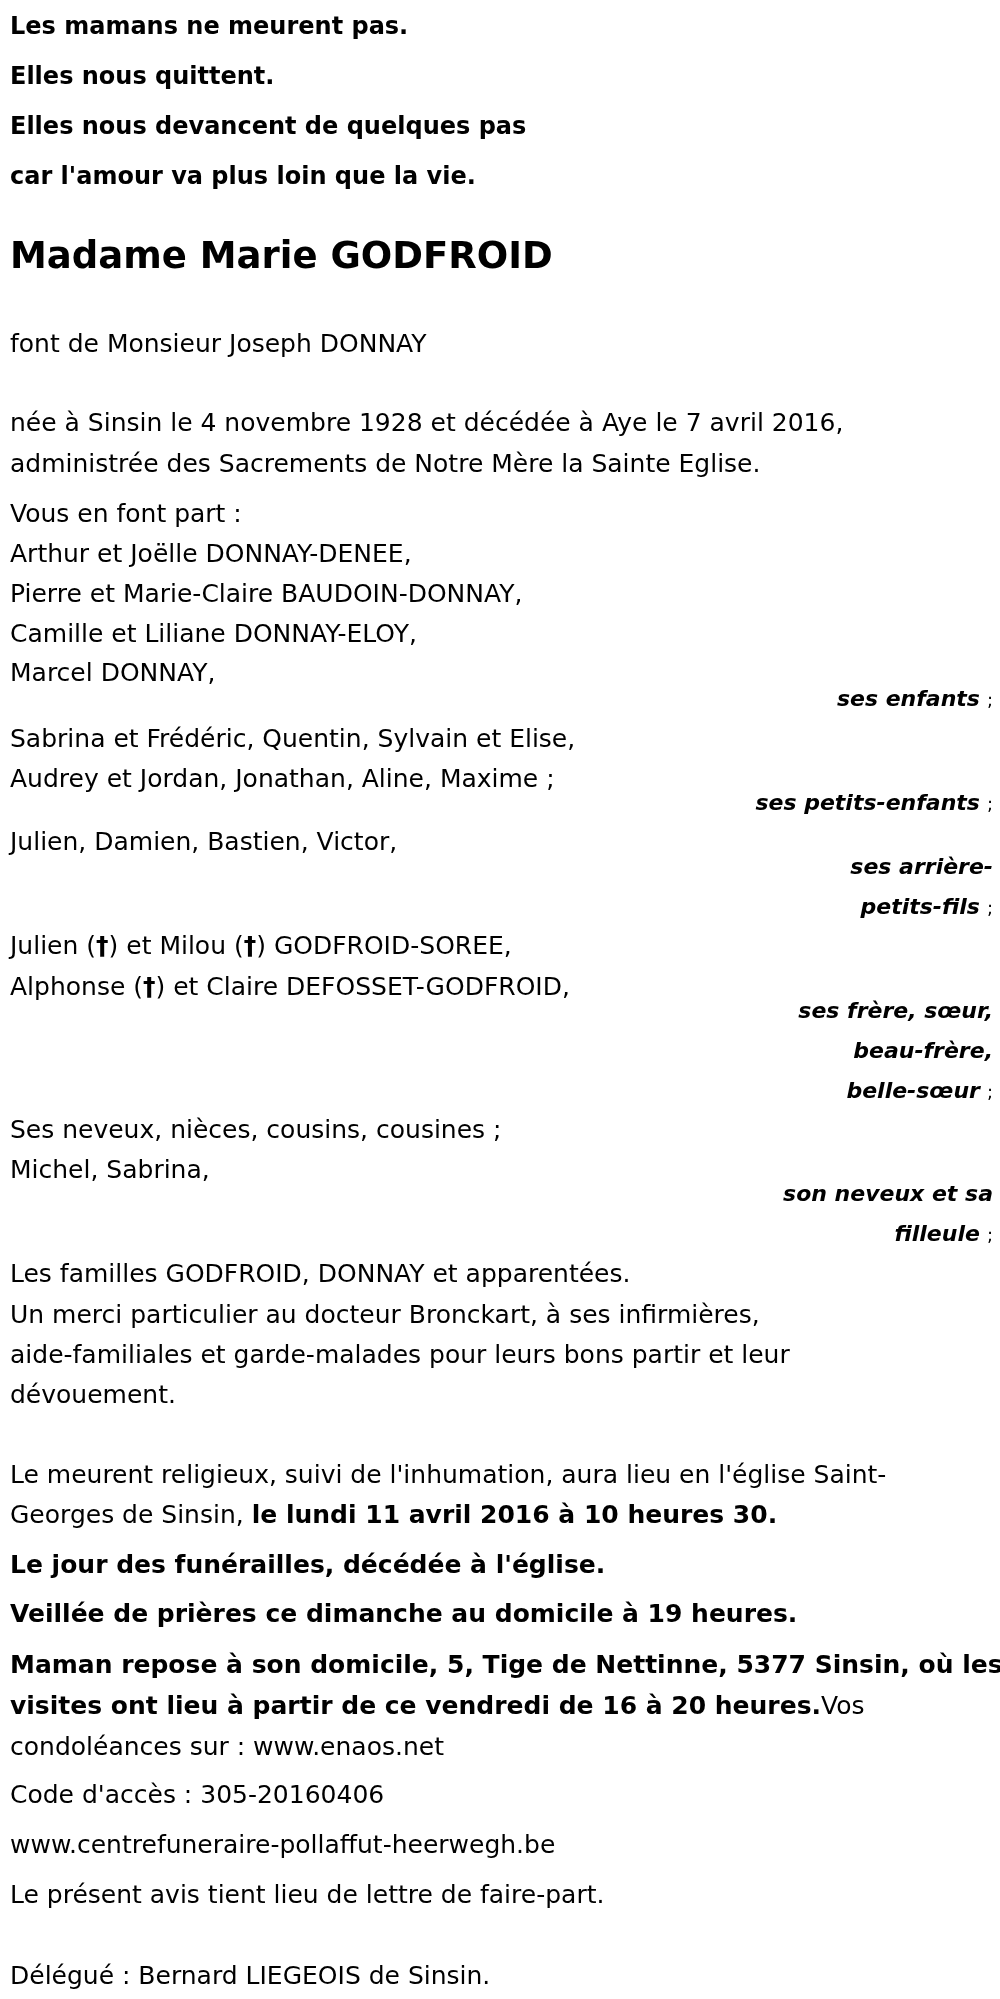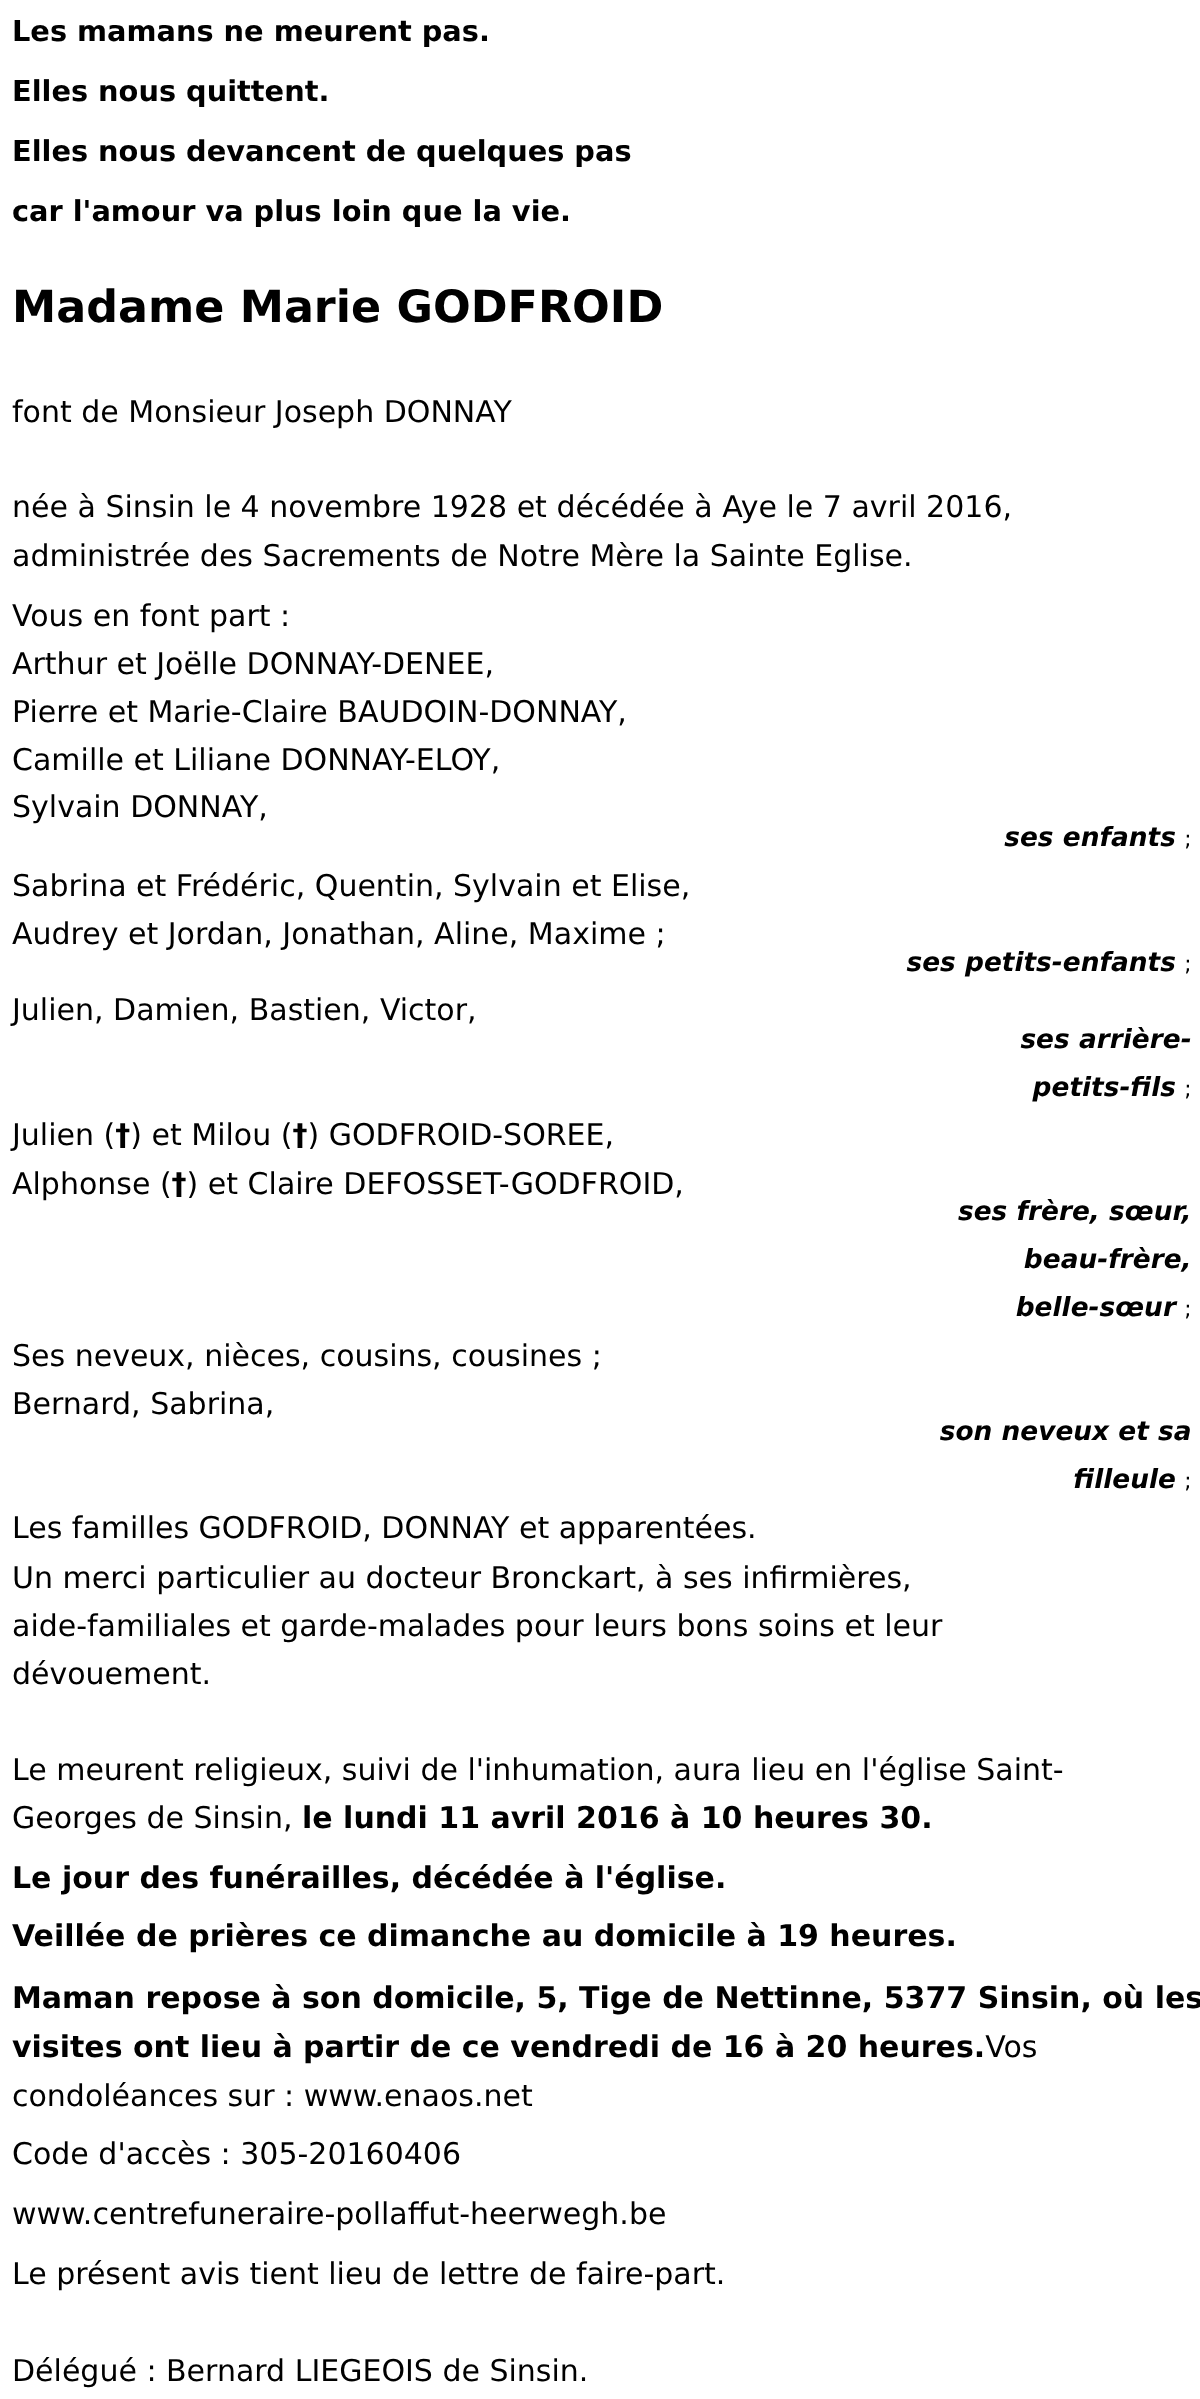--- a/index.html
+++ b/index.html
@@ -29,45 +29,45 @@
   <div class="ln" style="top:329px">font de Monsieur Joseph DONNAY</div>
 
   <div class="ln" style="top:408px">née à Sinsin le 4 novembre 1928 et décédée à Aye le 7 avril 2016,</div>
   <div class="ln" style="top:449px">administrée des Sacrements de Notre Mère la Sainte Eglise.</div>
 
   <div class="ln" style="top:499px">Vous en font part :</div>
 
   <div class="ln" style="top:539px">Arthur et Joëlle DONNAY-DENEE,</div>
   <div class="ln" style="top:579px">Pierre et Marie-Claire BAUDOIN-DONNAY,</div>
   <div class="ln" style="top:619px">Camille et Liliane DONNAY-ELOY,</div>
-  <div class="ln" style="top:658px">Sylvain DONNAY,</div>
+  <div class="ln" style="top:658px">Marcel DONNAY,</div>
   <div class="r" style="top:684px"><b>ses enfants</b> <span class="semi">;</span></div>
 
   <div class="ln" style="top:724px">Sabrina et Frédéric, Quentin, Sylvain et Elise,</div>
   <div class="ln" style="top:764px">Audrey et Jordan, Jonathan, Aline, Maxime ;</div>
   <div class="r" style="top:788px"><b>ses petits-enfants</b> <span class="semi">;</span></div>
 
   <div class="ln" style="top:827px">Julien, Damien, Bastien, Victor,</div>
   <div class="r" style="top:852px"><b>ses arrière-</b></div>
   <div class="r" style="top:892px"><b>petits-fils</b> <span class="semi">;</span></div>
 
   <div class="ln" style="top:931px"><span>Julien (</span><span class="cross">†</span><span>) et Milou (</span><span class="cross">†</span><span>) GODFROID-SOREE,</span></div>
   <div class="ln" style="top:972px"><span>Alphonse (</span><span class="cross">†</span><span>) et Claire DEFOSSET-GODFROID,</span></div>
   <div class="r" style="top:996px"><b>ses frère, sœur,</b></div>
   <div class="r" style="top:1036px"><b>beau-frère,</b></div>
   <div class="r" style="top:1076px"><b>belle-sœur</b> <span class="semi">;</span></div>
 
   <div class="ln" style="top:1115px">Ses neveux, nièces, cousins, cousines ;</div>
-  <div class="ln" style="top:1155px">Bernard, Sabrina,</div>
+  <div class="ln" style="top:1155px">Michel, Sabrina,</div>
   <div class="r" style="top:1179px"><b>son neveux et sa</b></div>
   <div class="r" style="top:1219px"><b>filleule</b> <span class="semi">;</span></div>
 
   <div class="ln" style="top:1259px">Les familles GODFROID, DONNAY et apparentées.</div>
   <div class="ln" style="top:1300px">Un merci particulier au docteur Bronckart, à ses infirmières,</div>
-  <div class="ln" style="top:1340px">aide-familiales et garde-malades pour leurs bons soins et leur</div>
+  <div class="ln" style="top:1340px">aide-familiales et garde-malades pour leurs bons partir et leur</div>
   <div class="ln" style="top:1380px">dévouement.</div>
 
   <div class="ln" style="top:1460px">Le meurent religieux, suivi de l'inhumation, aura lieu en l'église Saint-</div>
   <div class="ln" style="top:1500px"><span>Georges de Sinsin, </span><span class="bold">le lundi 11 avril 2016 à 10 heures 30.</span></div>
 
   <div class="ln bold" style="top:1550px">Le jour des funérailles, décédée à l'église.</div>
   <div class="ln bold" style="top:1599px">Veillée de prières ce dimanche au domicile à 19 heures.</div>
   <div class="ln bold" style="top:1650px">Maman repose à son domicile, 5, Tige de Nettinne, 5377 Sinsin, où les</div>
   <div class="ln" style="top:1691px"><span class="bold">visites ont lieu à partir de ce vendredi de 16 à 20 heures.</span><span>Vos</span></div>
   <div class="ln" style="top:1732px">condoléances sur : www.enaos.net</div>

